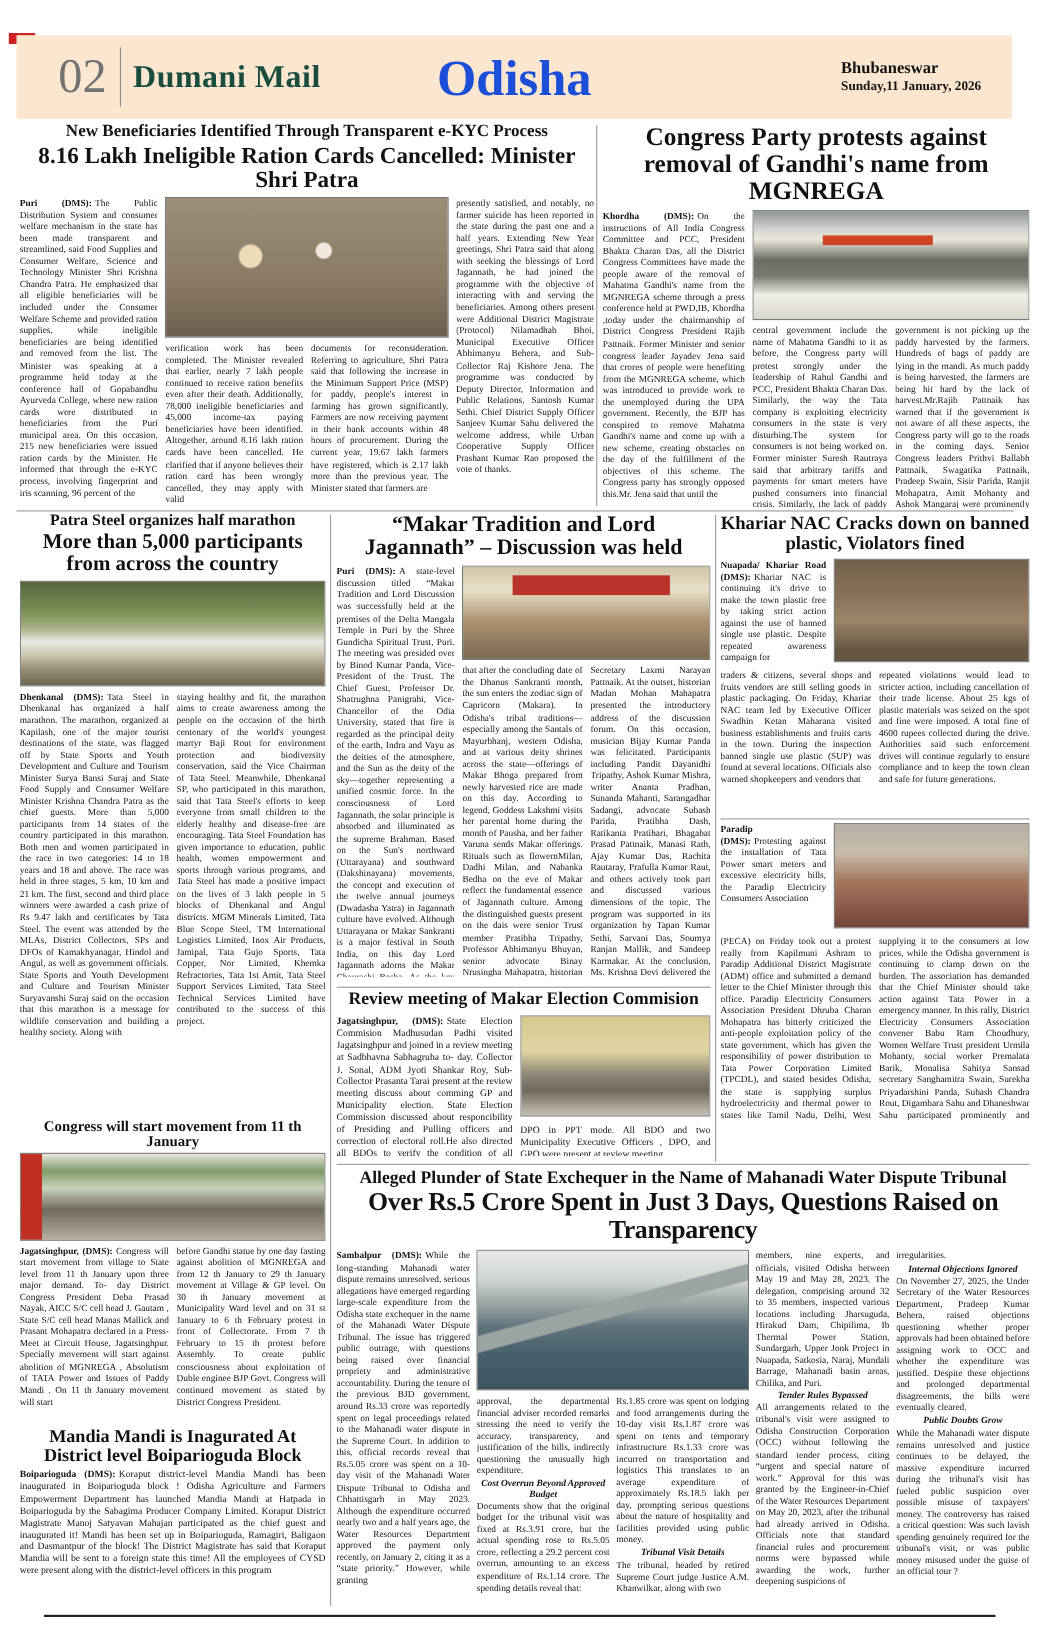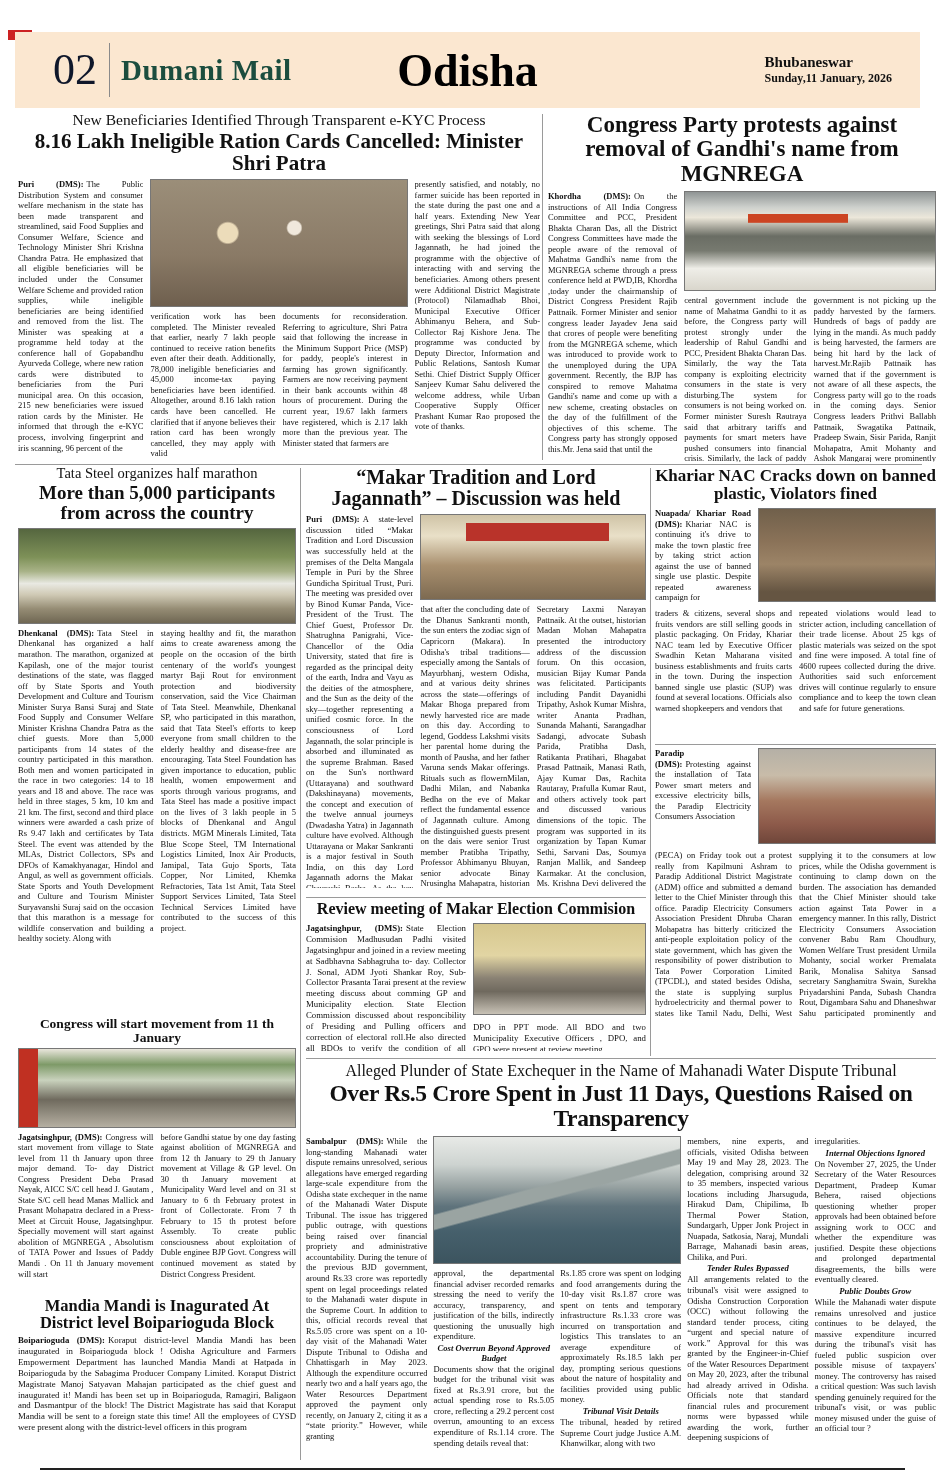--- a/index.html
+++ b/index.html
@@ -2,30 +2,30 @@
 <html><head>
 <meta charset="utf-8">
 <style>
   html,body{margin:0;padding:0;background:#fff;}
   #page{position:relative;width:945px;height:1480px;background:#ffffff;overflow:hidden;
         font-family:"Liberation Serif",serif;color:#111;}
   
   .redmark{position:absolute;left:8px;top:30px;width:24px;height:10px;background:#cc2222;}
   .band{position:absolute;left:15px;top:32px;width:905px;height:76px;background:#fbe7d0;
         display:flex;align-items:center;}
-  .pnum{margin-left:38px;font-size:44px;font-weight:400;color:#0f172a;line-height:1;}
+  .pnum{margin-left:38px;font-size:44px;font-weight:400;color:#737373;line-height:1;}
   .vline{width:1px;height:54px;background:#8a8a8a;margin:0 11px 0 12px;}
   .mast{font-size:29px;font-weight:bold;color:#1b4d3e;letter-spacing:.5px;}
-  .ed{position:absolute;left:50%;transform:translateX(-50%);font-size:46px;font-weight:800;color:#000000;}
+  .ed{position:absolute;left:50%;transform:translateX(-50%);font-size:46px;font-weight:800;color:#1d4ed8;}
   .dateblock{margin-left:auto;margin-right:28px;text-align:left;line-height:1.15;}
   .city{font-size:15px;font-weight:bold;}
   .date{font-size:12px;font-weight:bold;}
   
   .art{position:absolute;overflow:hidden;}
-  .kick{font-weight:normal;text-align:center;line-height:1.08;}
+  .kick{font-weight:bold;text-align:center;line-height:1.08;}
   .hl{margin:1px 0 5px;text-align:center;font-weight:bold;line-height:1.06;}
   .cols{display:flex;gap:7px;}
   .col{flex:1;min-width:0;overflow:hidden;}
   .stack{display:flex;flex-direction:column;gap:4px;min-width:0;overflow:hidden;}
   .bt{margin:0;font-size:8.5px;line-height:1.24;text-align:justify;}
   .ld{margin-right:3px;}
   .sub{font-size:8.6px;font-weight:bold;font-style:italic;text-align:center;margin:1px 0;}
   .cap{margin:3px 0 0;font-size:8.8px;line-height:1.25;text-align:justify;}
   .photo{border:1px solid #777;width:100%;box-sizing:border-box;flex:none;}
   
@@ -99,21 +99,21 @@
             </div>
           <div class="col">
               <p class="bt">government is not picking up the paddy harvested by the farmers. Hundreds of bags of paddy are lying in the mandi. As much paddy is being harvested, the farmers are being hit hard by the lack of harvest.Mr.Rajib Pattnaik has warned that if the government is not aware of all these aspects, the Congress party will go to the roads in the coming days. Senior Congress leaders Prithvi Ballabh Pattnaik, Swagatika Pattnaik, Pradeep Swain, Sisir Parida, Ranjit Mohapatra, Amit Mohanty and Ashok Mangaraj were prominently present at this press conference.</p>
             </div>
         </div>
       </div>
     </div>
   </section>
 
   <section class="art" style="left:18px;top:466px;width:278px;height:548px">
-    <div class="kick" style="font-size:14.5px">Tata Steel organizes half marathon</div>
+    <div class="kick" style="font-size:14.5px">Patra Steel organizes half marathon</div>
     <div class="hl" style="font-size:19px">More than 5,000 participants from across the country</div>
     <div class="photo ph-tata" style="height:96px;margin:2px 0 4px"></div>
     <div class="cols" style="height:398px">
       <div class="col">
           <p class="bt"><b class="ld">Dhenkanal (DMS):</b><span>Tata Steel in Dhenkanal has organized a half marathon. The marathon, organized at Kapilash, one of the major tourist destinations of the state, was flagged off by State Sports and Youth Development and Culture and Tourism Minister Surya Bansi Suraj and State Food Supply and Consumer Welfare Minister Krishna Chandra Patra as the chief guests. More than 5,000 participants from 14 states of the country participated in this marathon. Both men and women participated in the race in two categories: 14 to 18 years and 18 and above. The race was held in three stages, 5 km, 10 km and 21 km. The first, second and third place winners were awarded a cash prize of Rs 9.47 lakh and certificates by Tata Steel. The event was attended by the MLAs, District Collectors, SPs and DFOs of Kamakhyanagar, Hindol and Angul, as well as government officials. State Sports and Youth Development and Culture and Tourism Minister Suryavanshi Suraj said on the occasion that this marathon is a message for wildlife conservation and building a healthy society. Along with</span></p>
         </div>
       <div class="col">
           <p class="bt">staying healthy and fit, the marathon aims to create awareness among the people on the occasion of the birth centenary of the world's youngest martyr Baji Rout for environment protection and biodiversity conservation, said the Vice Chairman of Tata Steel. Meanwhile, Dhenkanal SP, who participated in this marathon, said that Tata Steel's efforts to keep everyone from small children to the elderly healthy and disease-free are encouraging. Tata Steel Foundation has given importance to education, public health, women empowerment and sports through various programs, and Tata Steel has made a positive impact on the lives of 3 lakh people in 5 blocks of Dhenkanal and Angul districts. MGM Minerals Limited, Tata Blue Scope Steel, TM International Logistics Limited, Inox Air Products, Jamipal, Tata Gujo Sports, Tata Copper, Nor Limited, Khemka Refractories, Tata 1st Amit, Tata Steel Support Services Limited, Tata Steel Technical Services Limited have contributed to the success of this project.</p>
         </div>
     </div>
@@ -200,21 +200,21 @@
     </div>
   </section>
 
   <section class="art" style="left:18px;top:1296px;width:278px;height:168px">
     <div class="hl" style="font-size:16.5px;margin-bottom:3px">Mandia Mandi is Inagurated At District level Boiparioguda Block</div>
     <p class="bt" style="font-size:8.8px"><b class="ld">Boiparioguda (DMS):</b><span>Koraput district-level Mandia Mandi has been inaugurated in Boiparioguda block ! Odisha Agriculture and Farmers Empowerment Department has launched Mandia Mandi at Hatpada in Boiparioguda by the Sabagima Producer Company Limited. Koraput District Magistrate Manoj Satyavan Mahajan participated as the chief guest and inaugurated it! Mandi has been set up in Boiparioguda, Ramagiri, Baligaon and Dasmantpur of the block! The District Magistrate has said that Koraput Mandia will be sent to a foreign state this time! All the employees of CYSD were present along with the district-level officers in this program</span></p>
   </section>
 
   <section class="art" style="left:306px;top:1062px;width:630px;height:402px">
     <div class="kick" style="font-size:16px">Alleged Plunder of State Exchequer in the Name of Mahanadi Water Dispute Tribunal</div>
-    <div class="hl" style="font-size:23.5px;letter-spacing:-.3px;margin:2px 0 5px">Over Rs.5 Crore Spent in Just 11 Days, Questions Raised on Transparency</div>
+    <div class="hl" style="font-size:23.5px;letter-spacing:-.3px;margin:2px 0 5px">Over Rs.5 Crore Spent in Just 3 Days, Questions Raised on Transparency</div>
     <div class="cols" style="height:336px;gap:6px">
       <div class="col">
           <p class="bt"><b class="ld">Sambalpur (DMS):</b><span>While the long-standing Mahanadi water dispute remains unresolved, serious allegations have emerged regarding large-scale expenditure from the Odisha state exchequer in the name of the Mahanadi Water Dispute Tribunal. The issue has triggered public outrage, with questions being raised over financial propriety and administrative accountability. During the tenure of the previous BJD government, around Rs.33 crore was reportedly spent on legal proceedings related to the Mahanadi water dispute in the Supreme Court. In addition to this, official records reveal that Rs.5.05 crore was spent on a 10-day visit of the Mahanadi Water Dispute Tribunal to Odisha and Chhattisgarh in May 2023. Although the expenditure occurred nearly two and a half years ago, the Water Resources Department approved the payment only recently, on January 2, citing it as a “state priority.” However, while granting</span></p>
         </div>
       <div class="stack" style="flex:2.04">
         <div class="photo ph-mahanadi" style="height:128px"></div>
         <div class="cols" style="flex:1;min-height:0;gap:6px">
           <div class="col">
             <p class="bt">approval, the departmental financial adviser recorded remarks stressing the need to verify the accuracy, transparency, and justification of the bills, indirectly questioning the unusually high expenditure.</p>
             <div class="sub">Cost Overrun Beyond Approved Budget</div>

